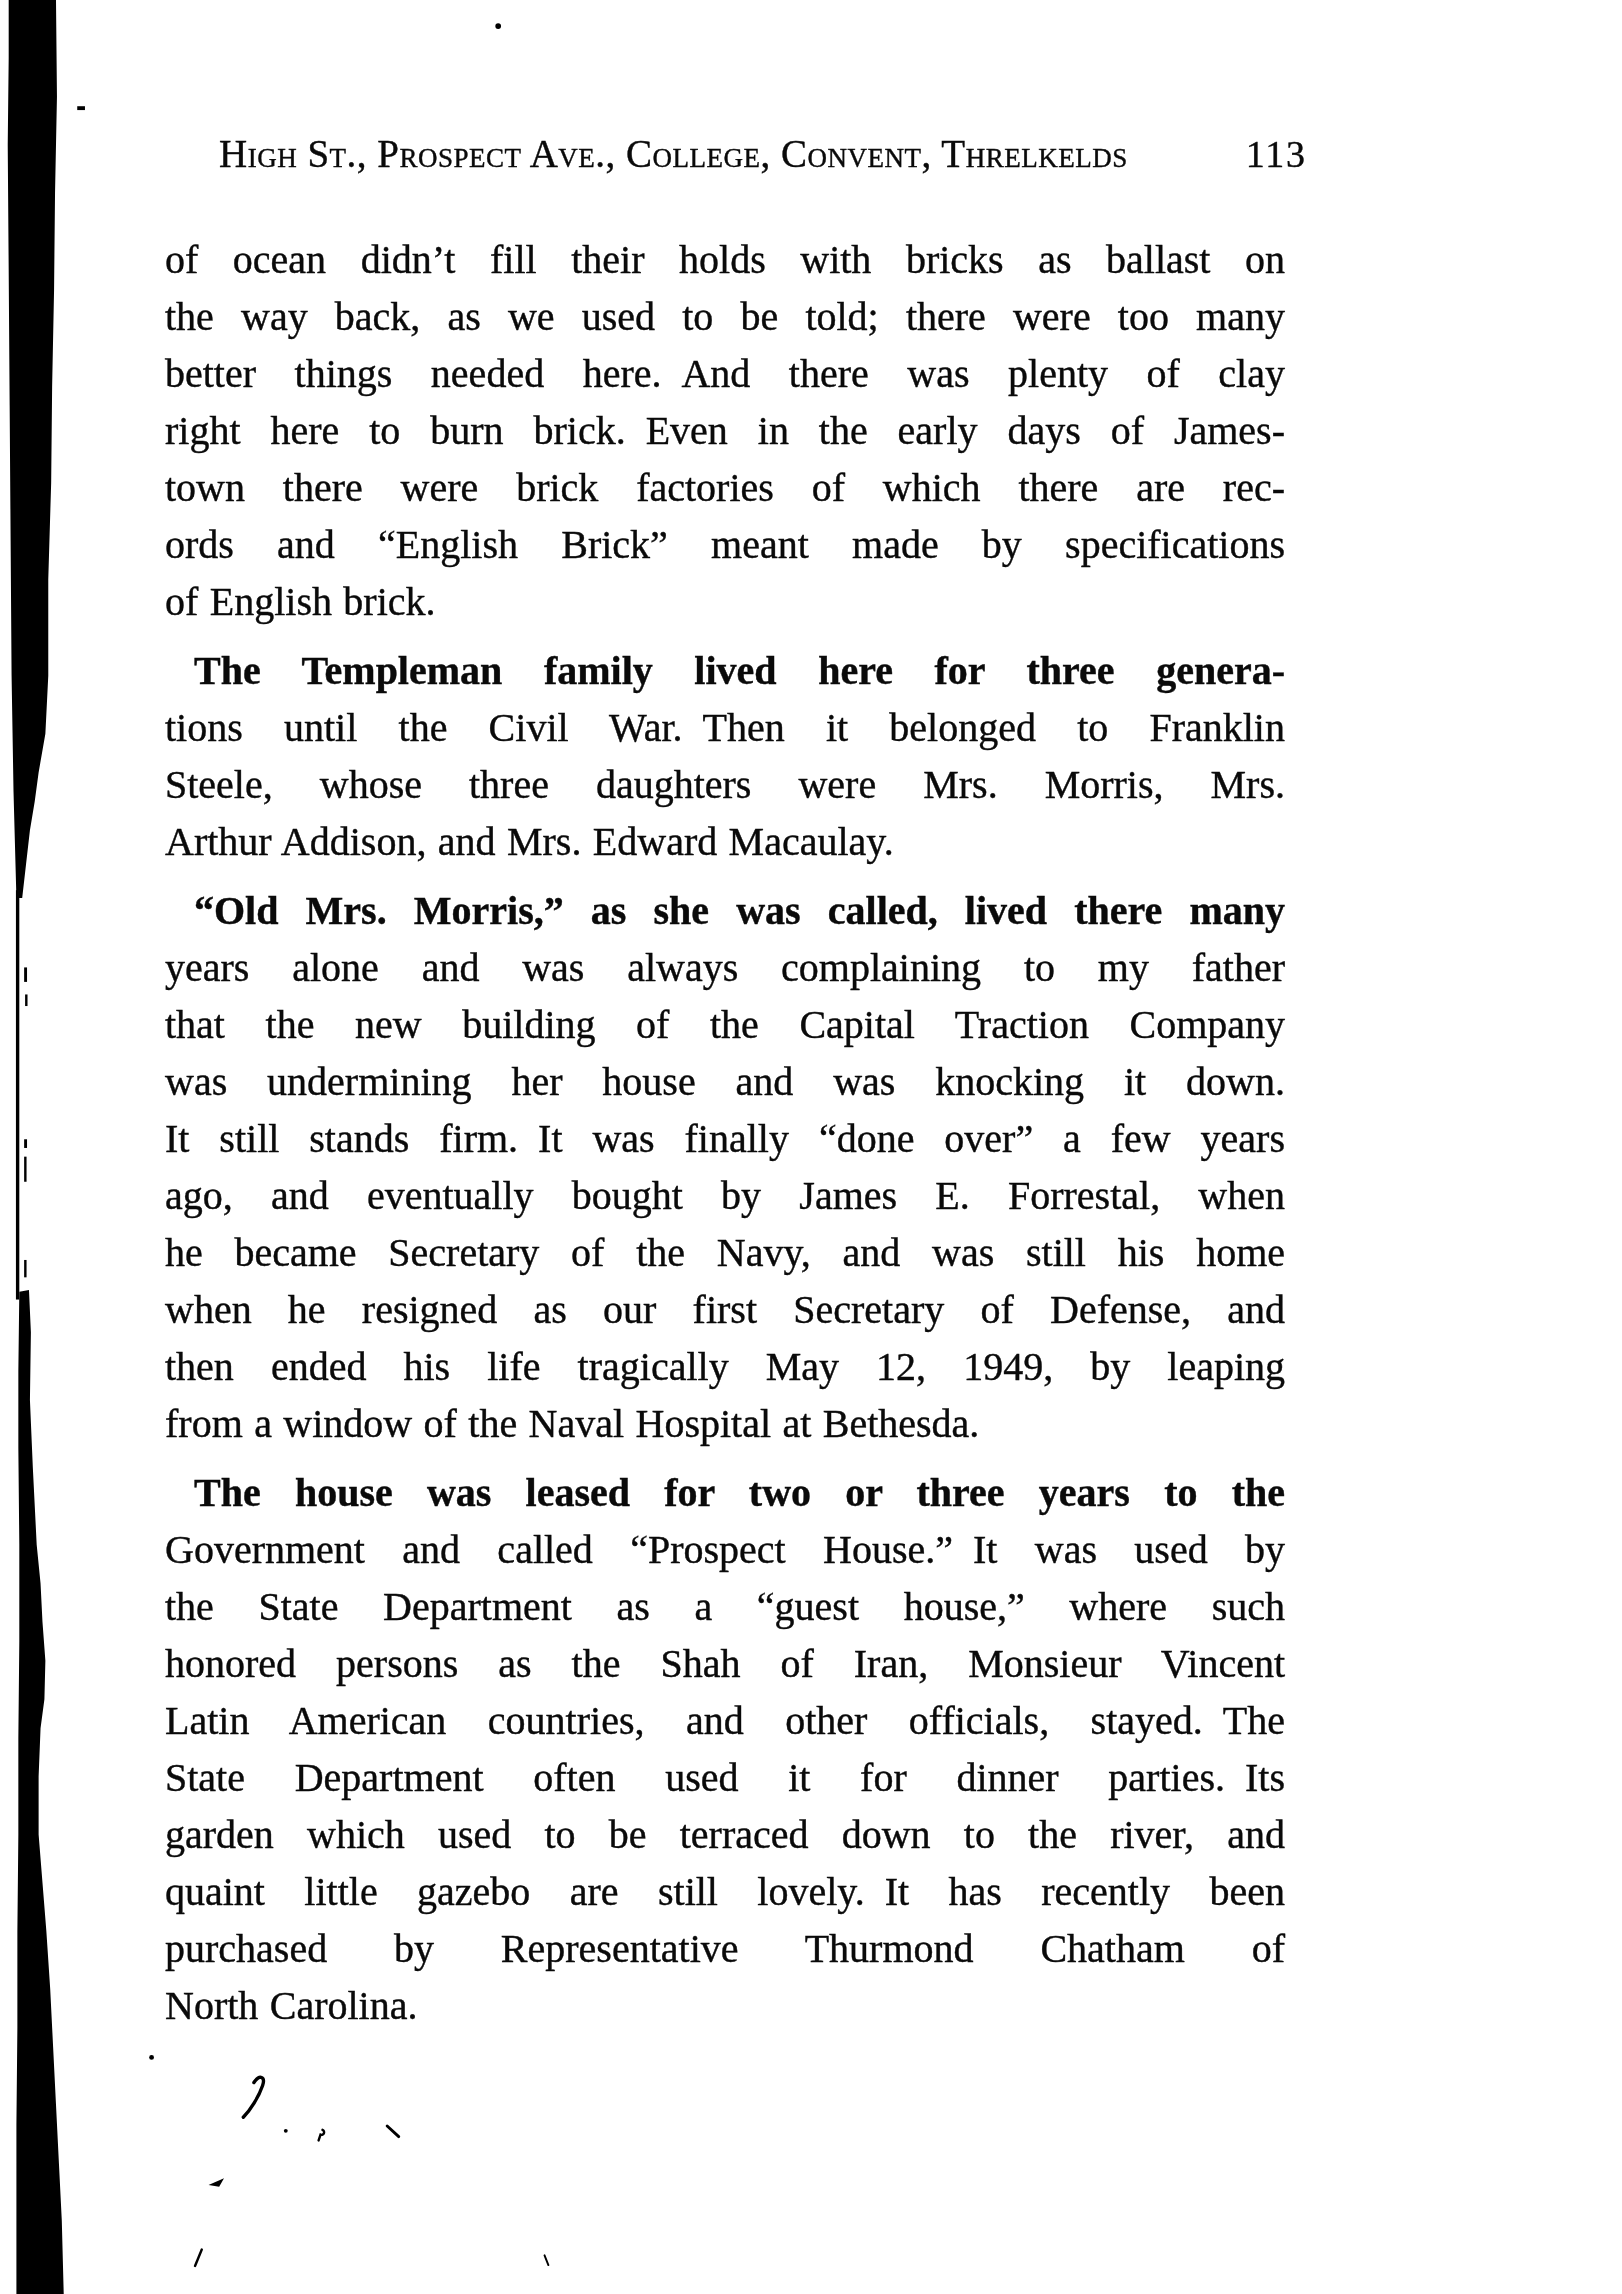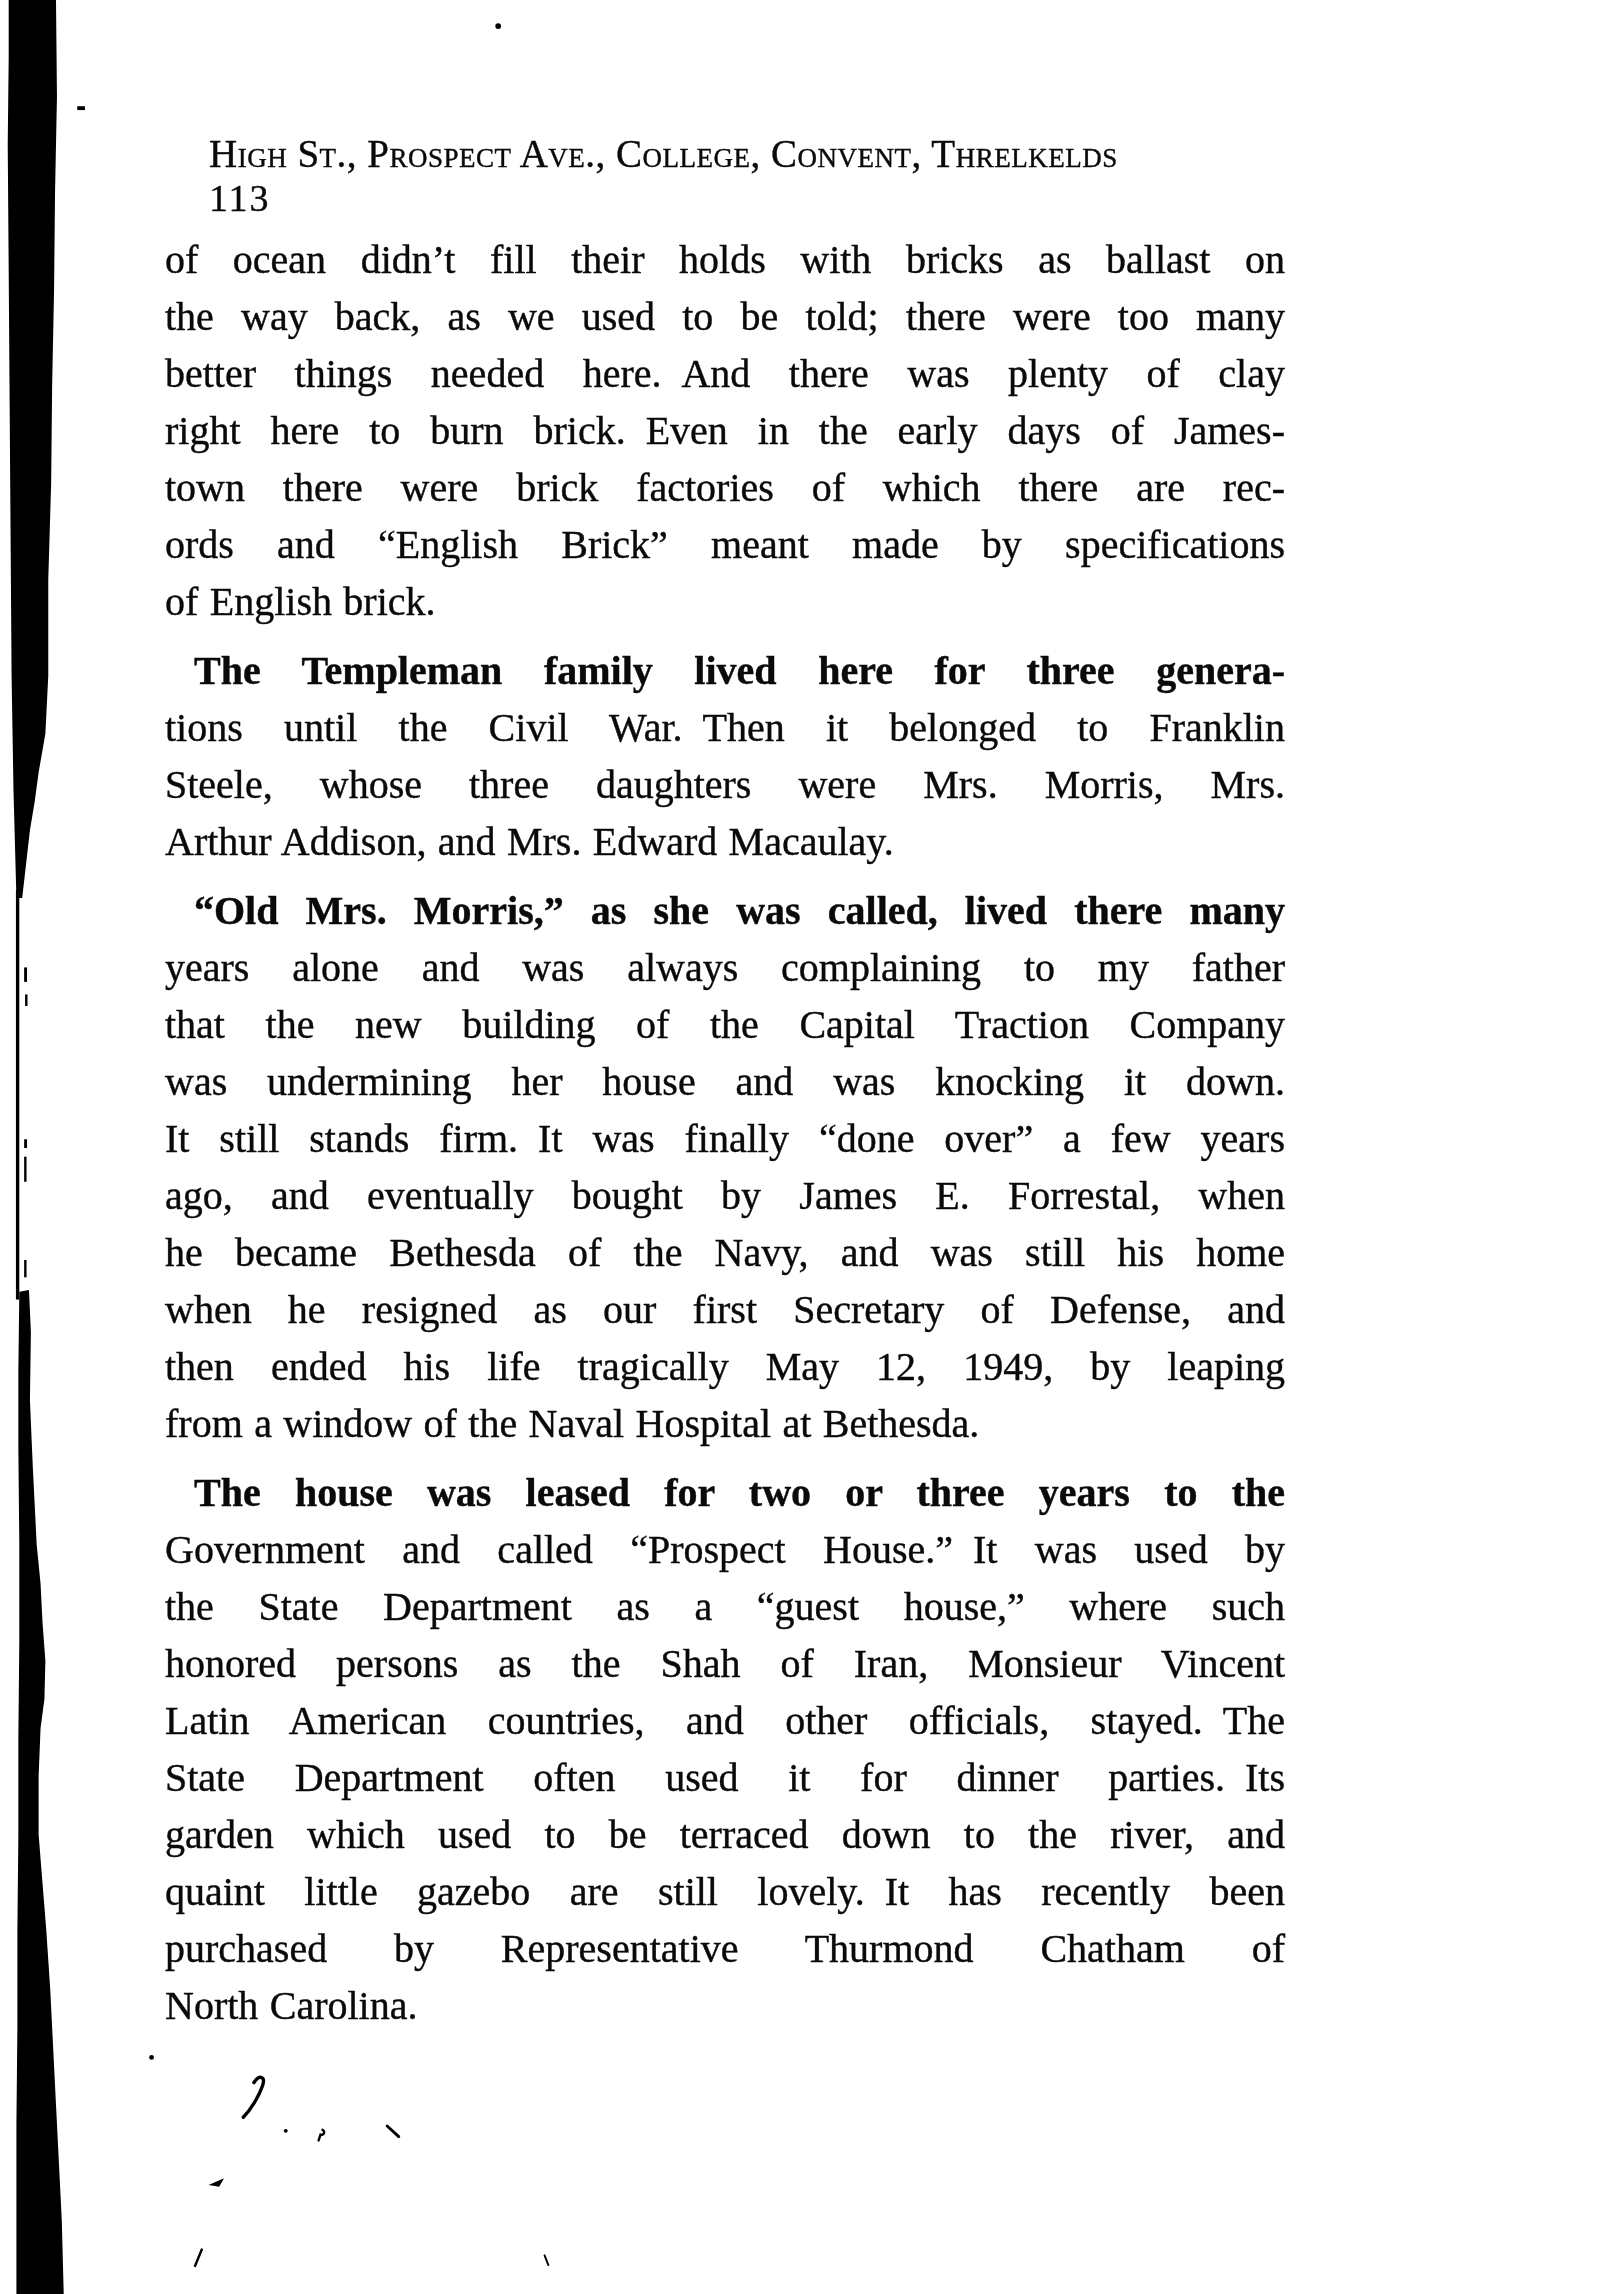--- a/index.html
+++ b/index.html
@@ -18,31 +18,30 @@
   }
   .scan-artifacts {
     position: absolute;
     inset: 0;
     width: 1622px;
     height: 2294px;
     pointer-events: none;
   }
   .running-header {
     position: absolute;
-    left: 209px;
+    left: 219px;
     top: 131px;
     width: 1088px;
     display: flex;
     justify-content: space-between;
     align-items: baseline;
     font-variant: small-caps;
     font-size: 39px;
     letter-spacing: 0.5px;
     white-space: nowrap;
-    flex-direction: column;
     -webkit-text-stroke: 0.4px #0a0a0a;
   }
   .running-header .page-number {
     font-variant: normal;
     font-size: 38px;
     letter-spacing: 1.9px;
     font-family: Liberation Serif, serif;
   }
   .body-text {
     position: absolute;
@@ -116,21 +115,21 @@
         <div class="line">Steele, whose three daughters were Mrs. Morris, Mrs.</div>
         <div class="line last">Arthur Addison, and Mrs. Edward Macaulay.</div>
       </div>
       <div class="para indent">
         <div class="line">“Old Mrs. Morris,” as she was called, lived there many</div>
         <div class="line">years alone and was always complaining to my father</div>
         <div class="line">that the new building of the Capital Traction Company</div>
         <div class="line">was undermining her house and was knocking it down.</div>
         <div class="line">It still stands firm. It was finally “done over” a few years</div>
         <div class="line">ago, and eventually bought by James E. Forrestal, when</div>
-        <div class="line">he became Bethesda of the Navy, and was still his home</div>
+        <div class="line">he became Secretary of the Navy, and was still his home</div>
         <div class="line">when he resigned as our first Secretary of Defense, and</div>
         <div class="line">then ended his life tragically May 12, 1949, by leaping</div>
         <div class="line last">from a window of the Naval Hospital at Bethesda.</div>
       </div>
       <div class="para indent">
         <div class="line">The house was leased for two or three years to the</div>
         <div class="line">Government and called “Prospect House.” It was used by</div>
         <div class="line">the State Department as a “guest house,” where such</div>
         <div class="line">honored persons as the Shah of Iran, Monsieur Vincent</div>
         <div class="line">Latin American countries, and other officials, stayed. The</div>

